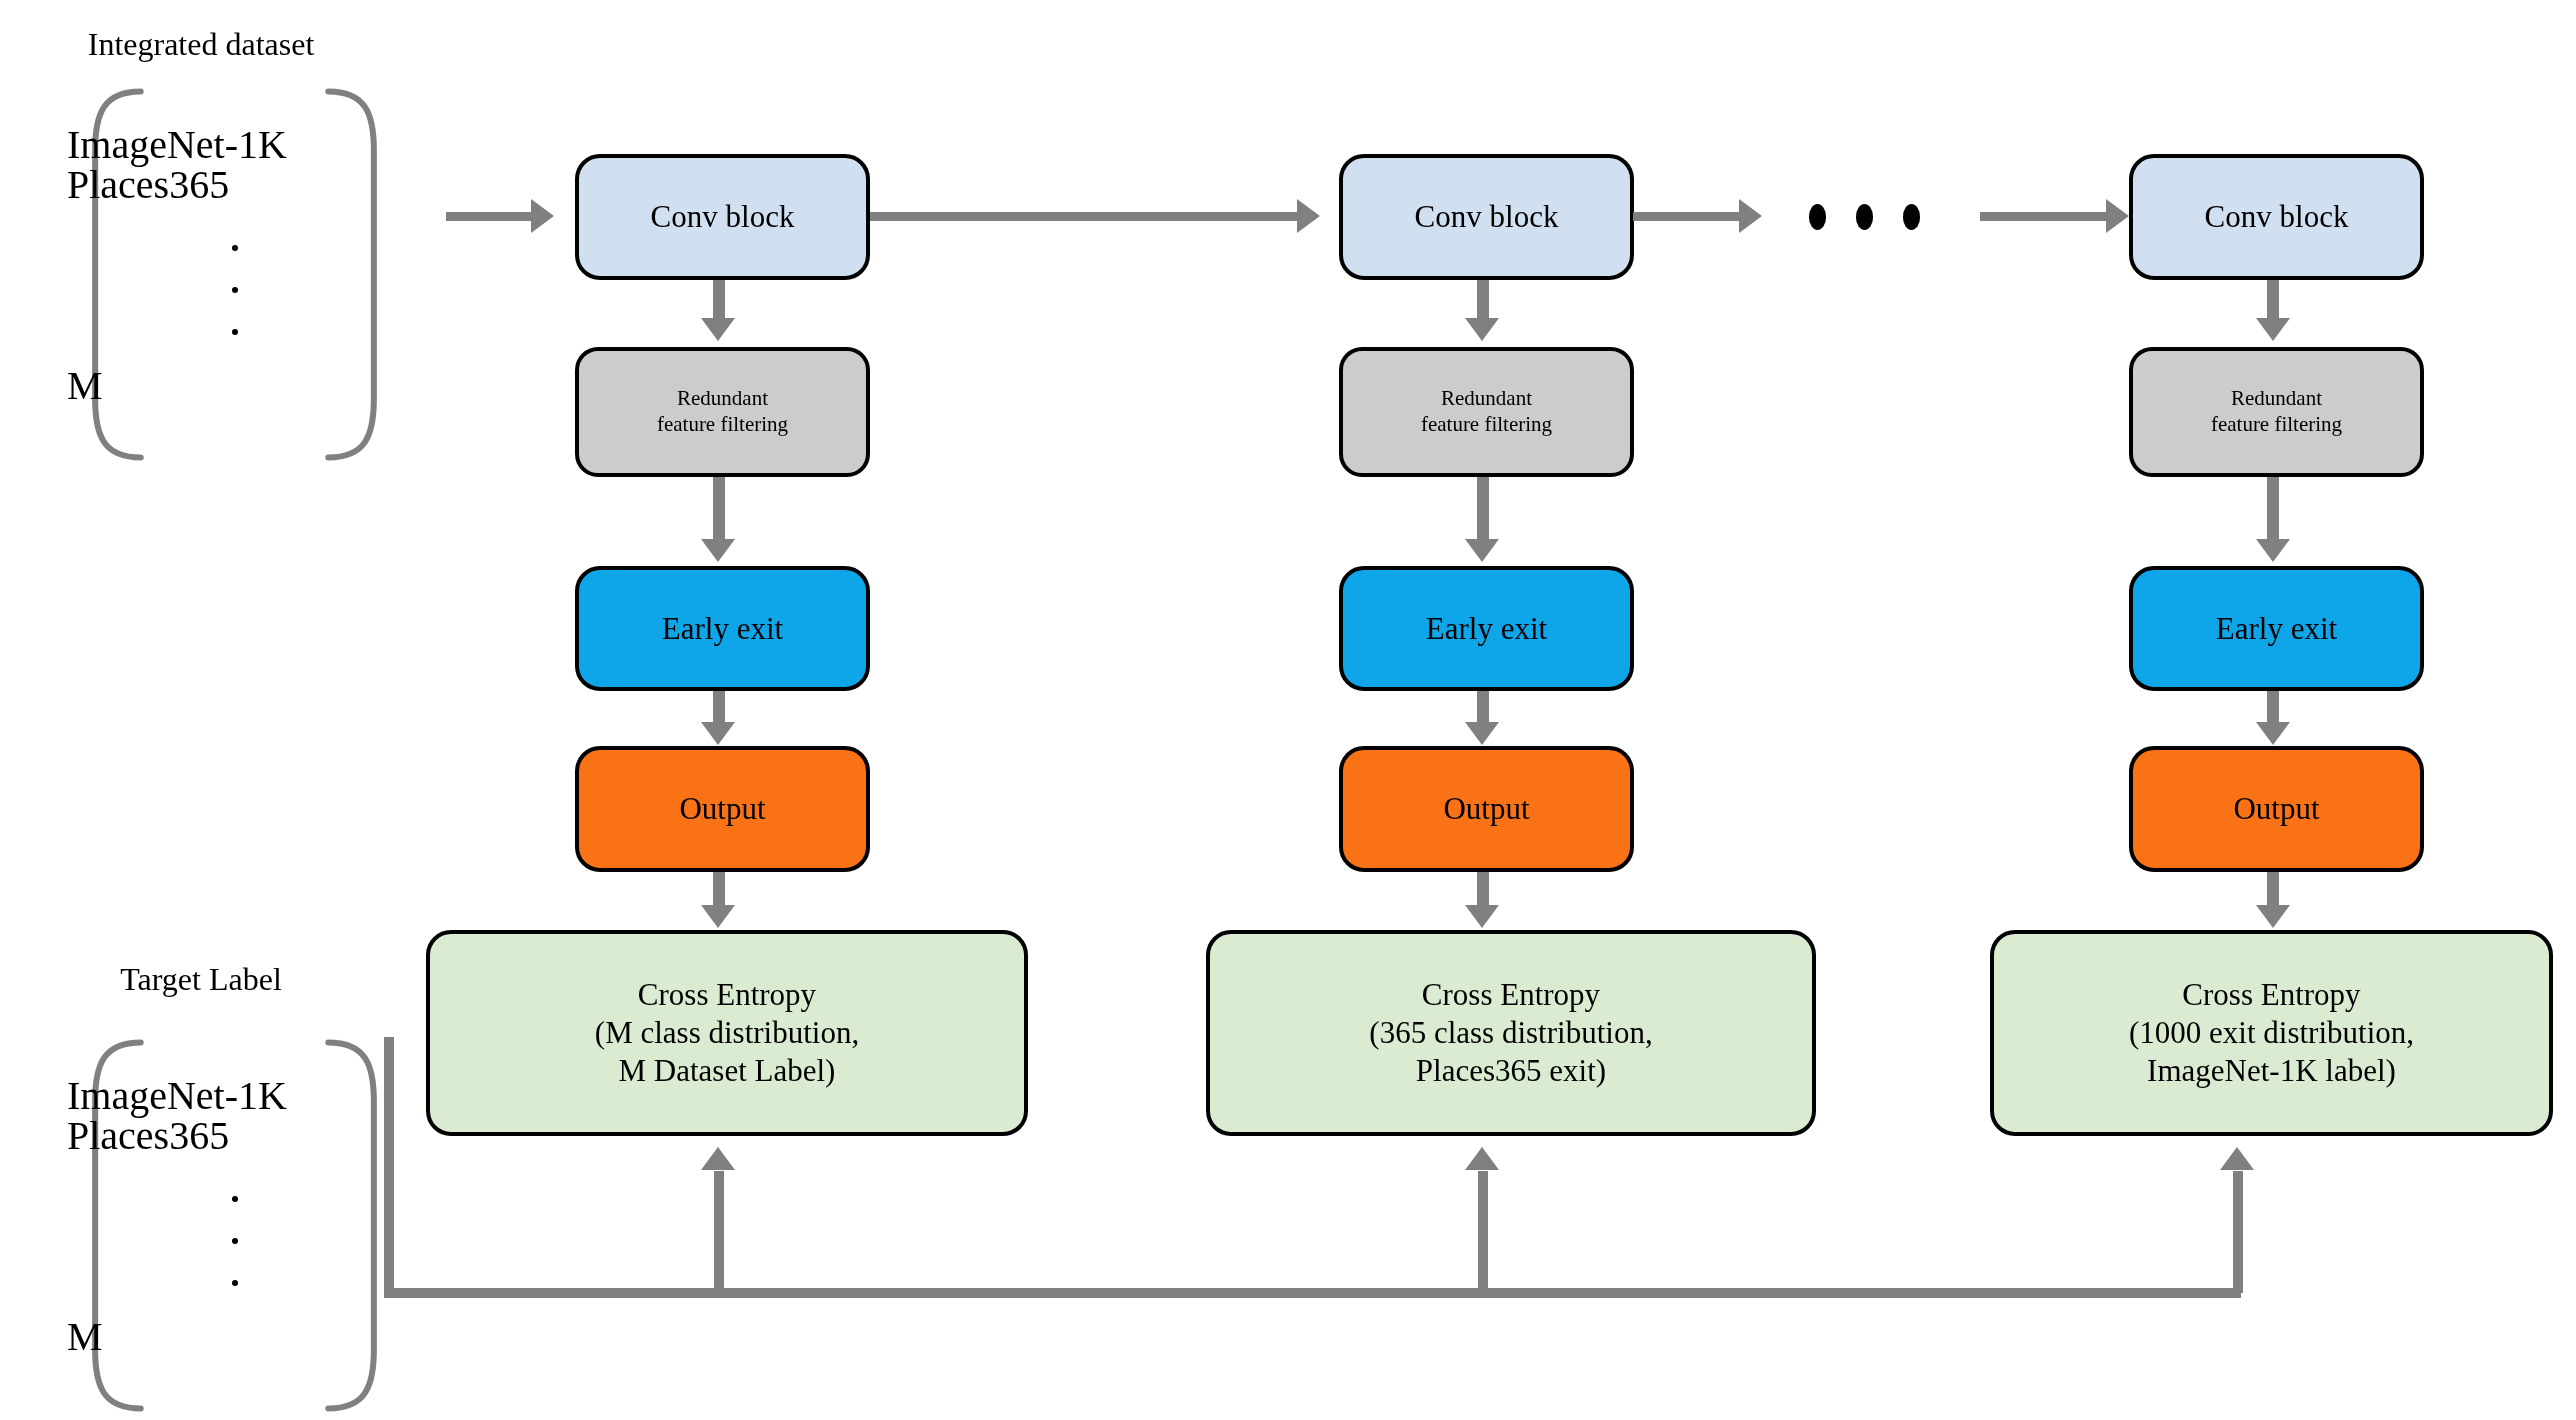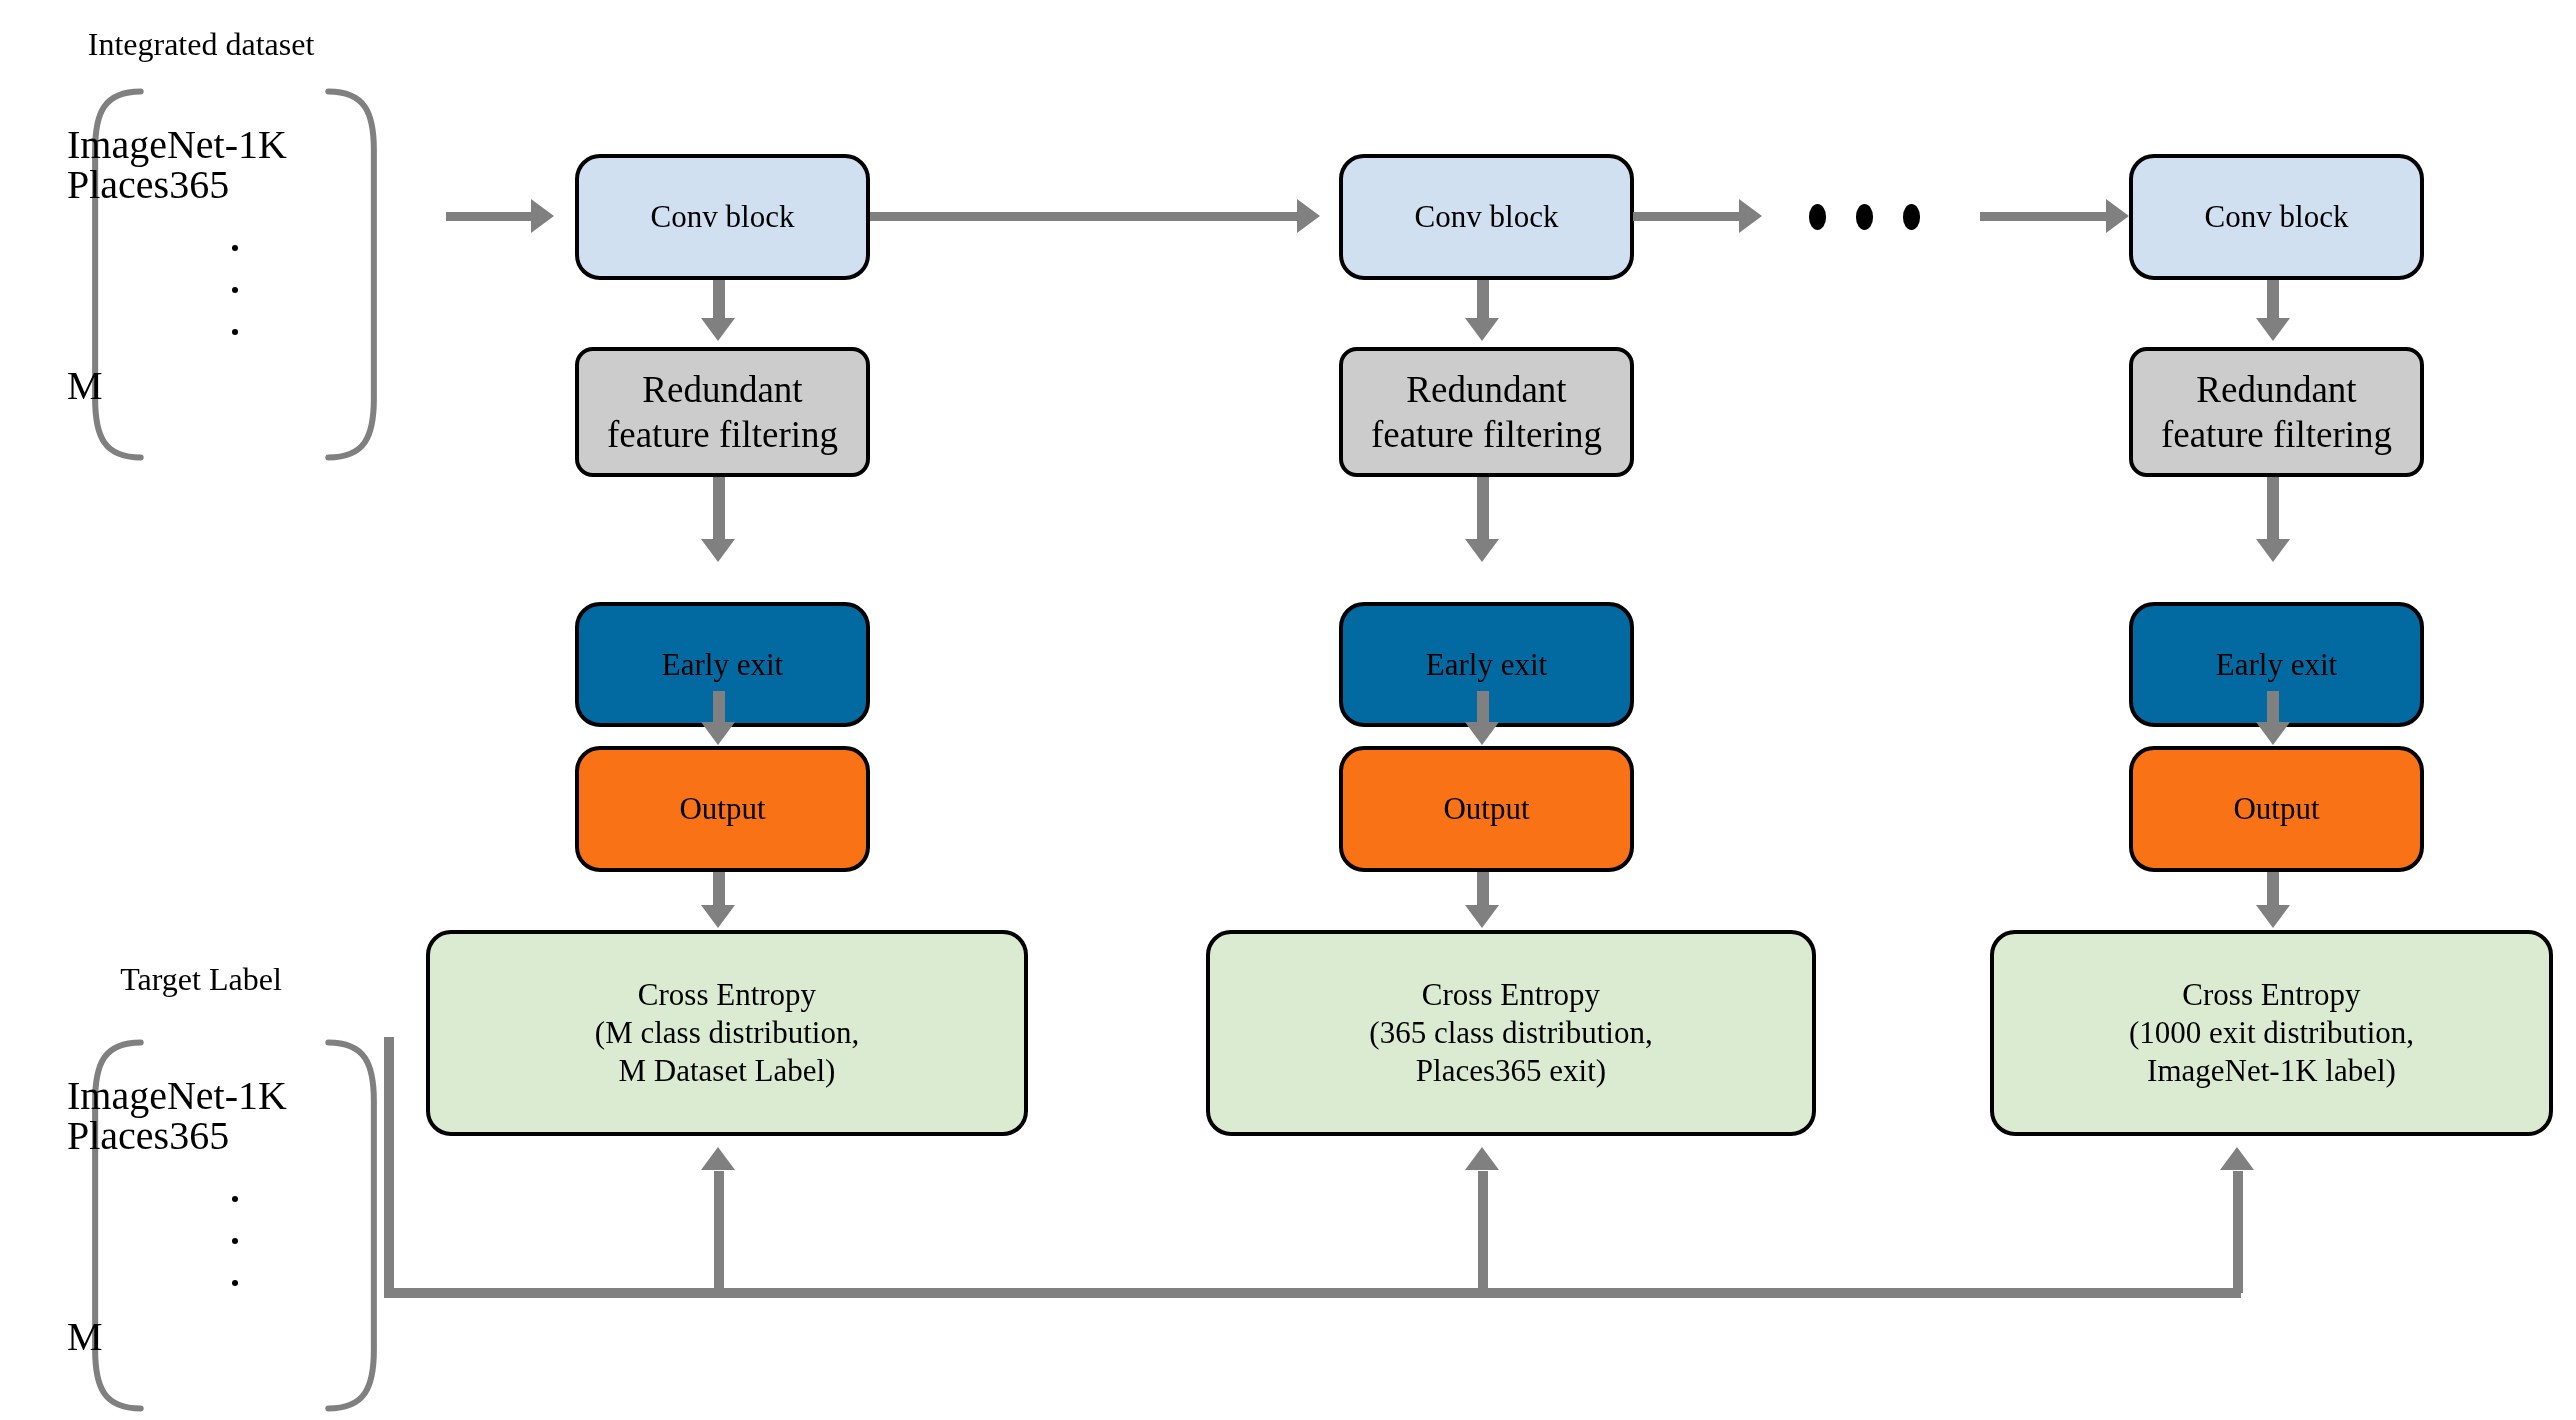--- a/index.html
+++ b/index.html
@@ -6,25 +6,25 @@
   html,body{margin:0;padding:0;background:#ffffff;}
   body{width:2576px;height:1421px;position:relative;overflow:hidden;
        font-family:"Liberation Serif","DejaVu Serif",serif;color:#000;}
   #stage{position:absolute;left:0;top:0;width:2576px;height:1421px;}
   .node{position:absolute;box-sizing:border-box;border:4.7px solid #000;
         border-radius:23px;display:flex;align-items:center;justify-content:center;
         text-align:center;line-height:1.22;}
   .node span{display:block;padding:0 6.7px;}
   .conv   {background:#d1e0f0;}
   .filter {background:#cccccc;}
-  .exit   {background:#0369a1;margin-top:36px;}
+  .exit   {background:#0ea5e9;}
   .output {background:#f97316;}
   .ce     {background:#dbebd2;border-radius:27px;}
   .f46{font-size:31px;border-radius:25px;}
-  .f44{font-size:37px;border-radius:18px;}
+  .f44{font-size:21px;}
   .caption{position:absolute;font-size:32px;white-space:nowrap;text-align:center;}
   .brkwrap{position:absolute;}
   .brkwrap svg{display:block;}
   .brktext{position:absolute;font-size:40px;line-height:1.2;
            left:0;right:0;}
   .dotcol{position:absolute;left:0;right:0;text-align:center;}
   .dotcol i{display:block;width:6px;height:6px;border-radius:50%;background:#000;
             margin:0 auto 36px auto;font-style:normal;}
   .edge{position:absolute;background:#808080;}
   .arrowhead{position:absolute;width:0;height:0;}

